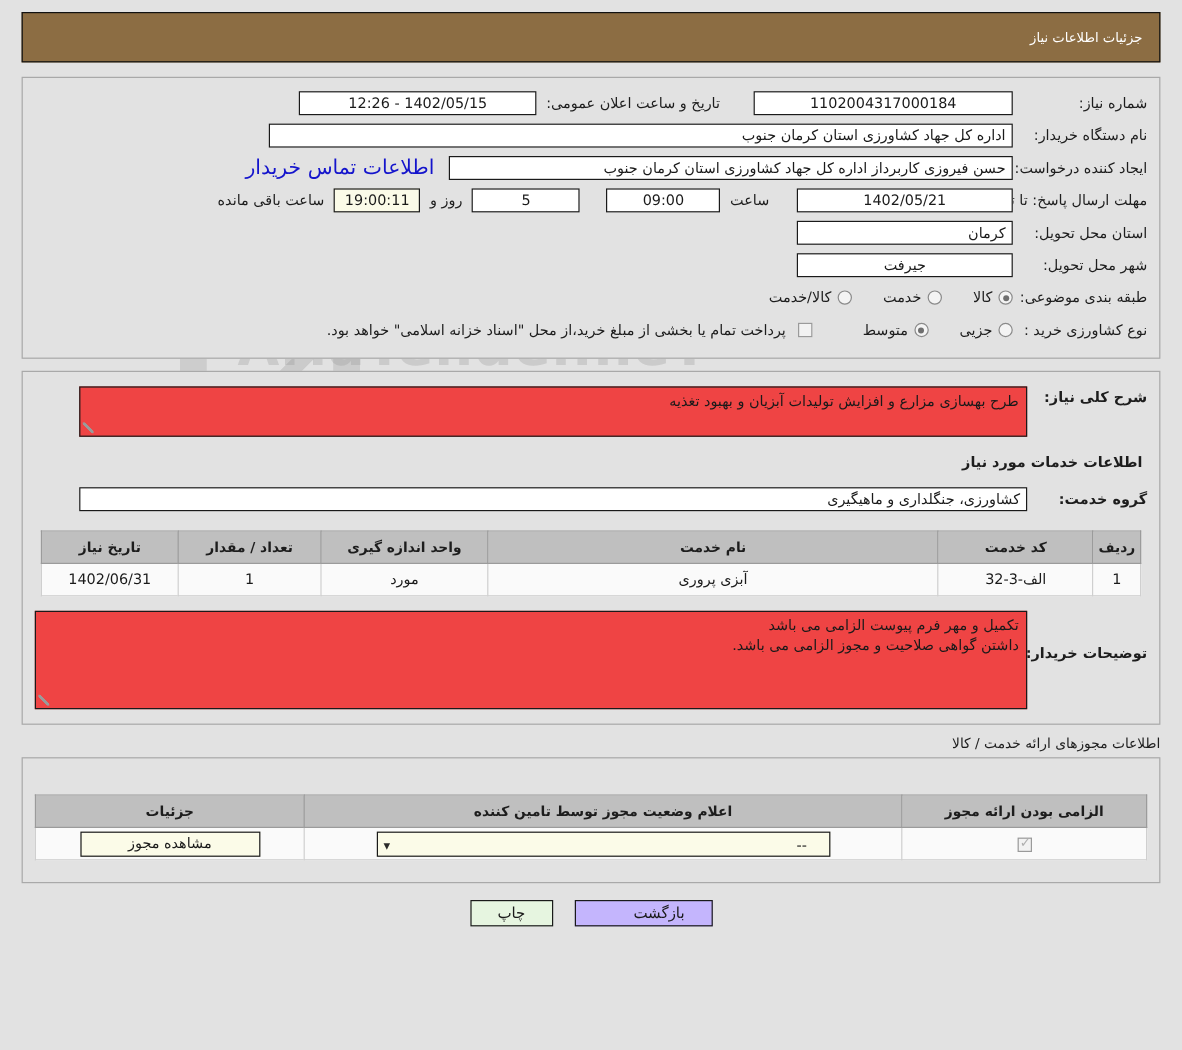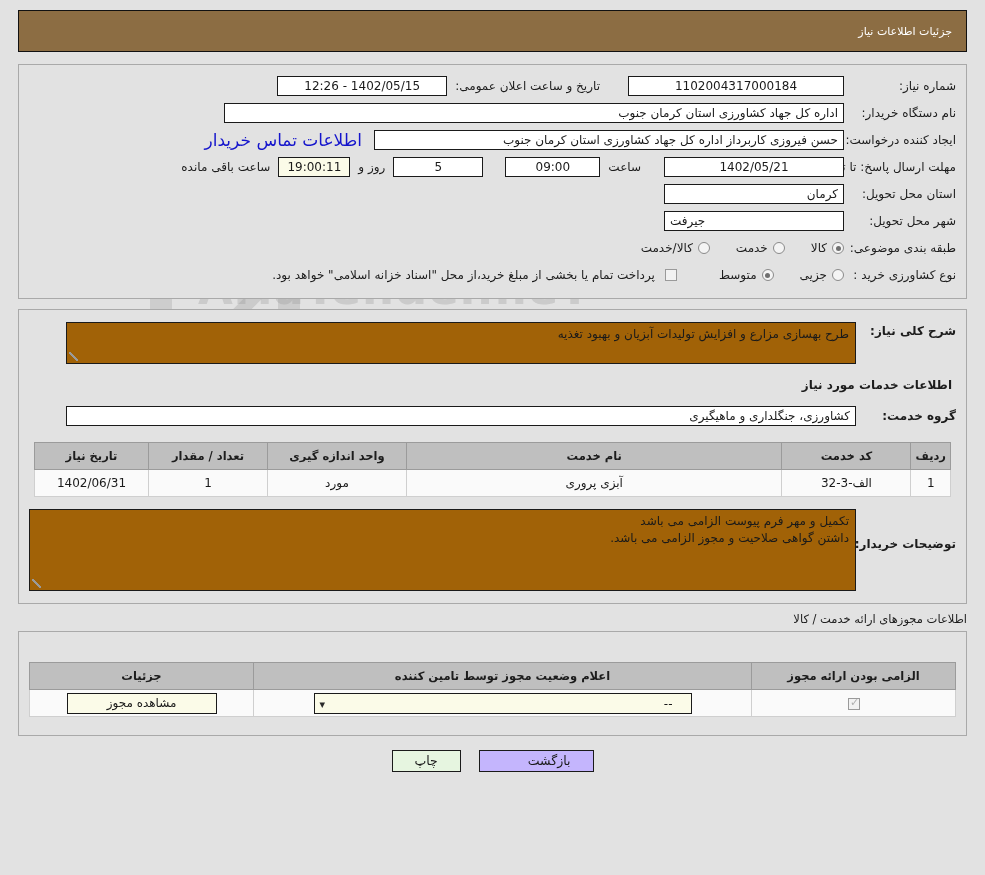--- a/index.html
+++ b/index.html
@@ -191,21 +191,21 @@
     left: 0; top: -3px;
     font-size: 11px;
     color: #b0b0b0;
     line-height: 14px;
     width: 12px;
     text-align: center;
   }
 
   
   .ta {
-    background: #a16207;
+    background: #ef4444;
     border: 1px solid #1a1a1a;
     box-sizing: border-box;
     font-size: 12px;
     padding: 3px 6px 0 6px;
     position: relative;
     overflow: hidden;
     line-height: 17px;
   }
   .ta::after {
     content: "";
@@ -327,21 +327,21 @@
   <div class="title-bar">
     <span class="title-text">جزئیات اطلاعات نیاز</span>
   </div>
 
   <div class="panel" style="padding-top:10px;">
 
     <div class="row">
       <div class="rlabel lbl">شماره نیاز:</div>
       <div class="box center" style="width:216px;">1102004317000184</div>
       <div class="lbl" style="margin-right:28px;">تاریخ و ساعت اعلان عمومی:</div>
-      <div class="box center" style="width:170px;margin-right:8px;">1402/05/15 - 12:26</div>
+      <div class="box center" style="width:198px;margin-right:8px;">1402/05/15 - 12:26</div>
     </div>
 
     <div class="row">
       <div class="rlabel lbl">نام دستگاه خریدار:</div>
       <div class="box" style="width:620px;text-align:right;">اداره کل جهاد کشاورزی استان کرمان   جنوب</div>
     </div>
 
     <div class="row">
       <div class="rlabel lbl">ایجاد کننده درخواست:</div>
       <div class="box" style="width:470px;text-align:right;">حسن فیروزی کاربرداز اداره کل جهاد کشاورزی استان کرمان   جنوب</div>
@@ -359,21 +359,21 @@
       <div class="lbl" style="margin-right:8px;">ساعت باقی مانده</div>
     </div>
 
     <div class="row">
       <div class="rlabel lbl">استان محل تحویل:</div>
       <div class="box" style="width:180px;text-align:right;">کرمان</div>
     </div>
 
     <div class="row">
       <div class="rlabel lbl">شهر محل تحویل:</div>
-      <div class="box" style="width:180px;text-align:left;">جیرفت</div>
+      <div class="box" style="width:180px;text-align:center;">جیرفت</div>
     </div>
 
     <div class="row">
       <div class="rlabel lbl">طبقه بندی موضوعی:</div>
       <span class="radio-item">
         <span class="radio on"></span>
         <span class="lbl">کالا</span>
       </span>
       <span class="radio-item">
         <span class="radio"></span>

